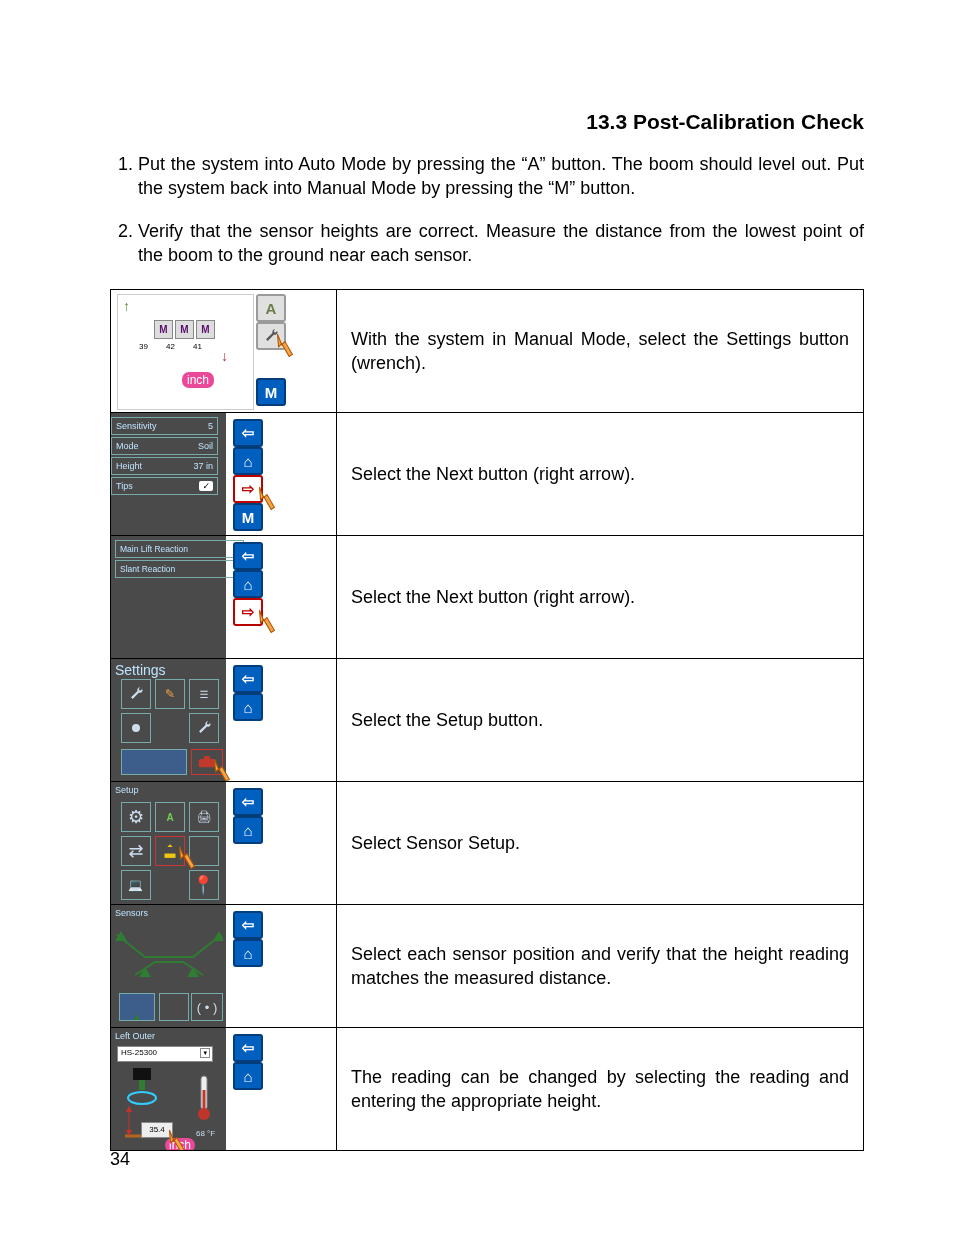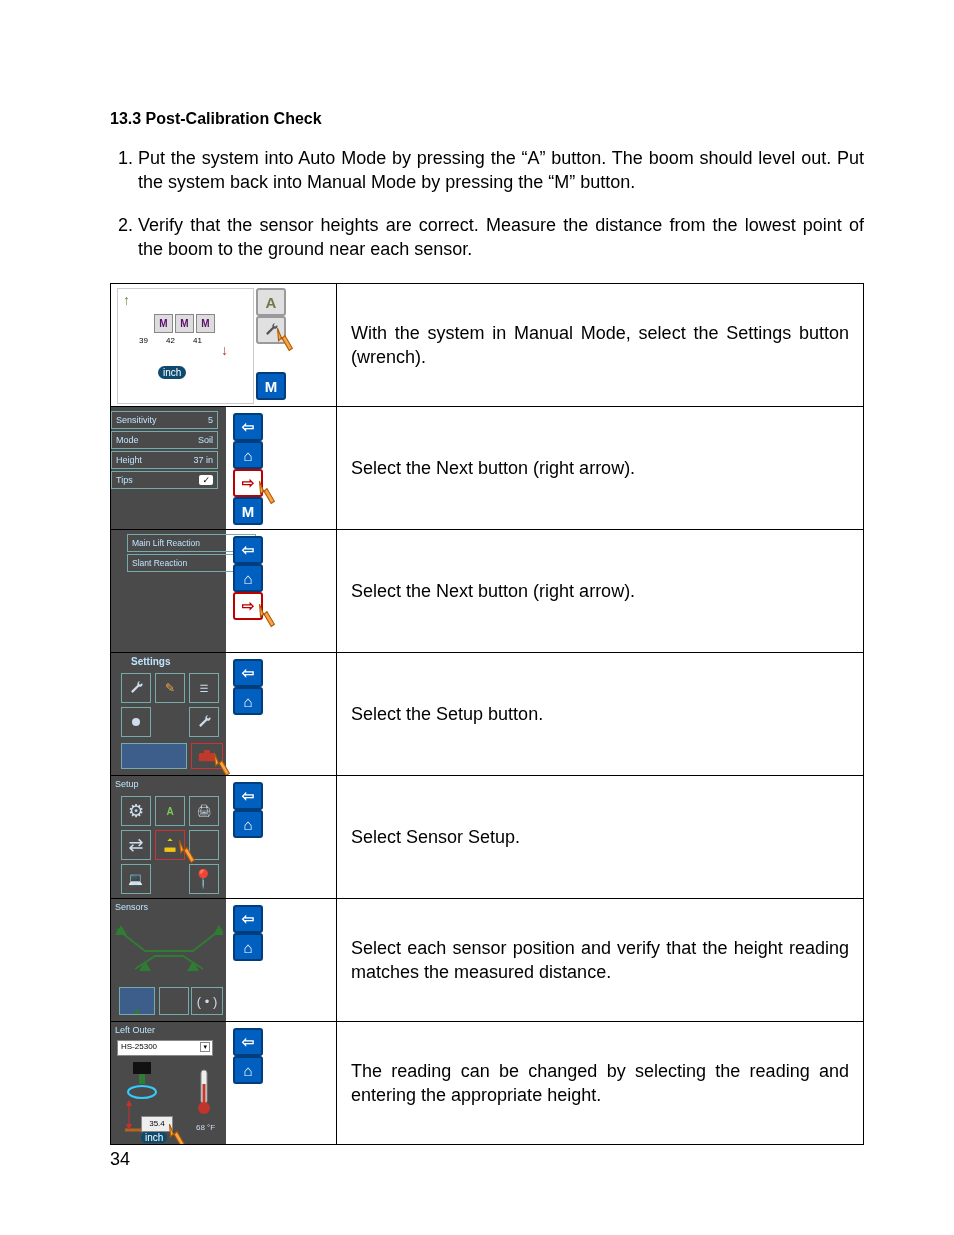--- a/index.html
+++ b/index.html
@@ -9,24 +9,25 @@
     height: 1235px;
     box-sizing: border-box;
     padding: 110px 90px 40px 110px;
     font-family: "Gill Sans", "Gill Sans MT", "Segoe UI", Arial, sans-serif;
     font-size: 18px;
     color: #000;
     background: #fff;
     position: relative;
   }
   h2.section {
-    font-size: 16px;
+    font-size: 21px;
     font-weight: bold;
     margin: 0 0 18px 0;
     font-family: Arial, sans-serif;
+    text-align: right;
   }
   ol.steps {
     margin: 0 0 22px 0;
     padding-left: 28px;
   }
   ol.steps li {
     text-align: justify;
     margin-bottom: 18px;
     line-height: 1.35;
   }
@@ -92,22 +93,23 @@
   .tag {
     position:absolute;
     font-size:8px;
     color:#000;
     text-align:center;
   }
   .pill {
     position:absolute;
     padding:1px 5px;
     border-radius:7px;
-    background:#0c4a6e; color:#fff;
-    font-size:10px;
+    background:#ec4899; color:#fff;
+    font-size:12px;
+    margin-left:24px;
   }
 </style>
 </head>
 <body>
 
 <h2 class="section">13.3  Post-Calibration Check</h2>
 
 <ol class="steps">
   <li>Put the system into Auto Mode by pressing the “A” button.  The boom should level out.  Put the system back into Manual Mode by pressing the “M” button.</li>
   <li>Verify that the sensor heights are correct.  Measure the distance from the lowest point of the boom to the ground near each sensor.</li>
@@ -203,21 +205,21 @@
       </div>
     </div>
   </td>
   <td class="desc">Select the Next button (right arrow).</td>
 </tr>
 
 <tr>
   <td class="shot">
     <div class="shot-inner">
       <div class="greybox" style="left:0;top:0;width:115px;height:122px;"></div>
-      <div style="position:absolute;left:4px;top:4px;width:129px;margin-left:12px;">
+      <div style="position:absolute;left:4px;top:4px;width:129px;">
         <div style="display:flex;justify-content:space-between;border:1px solid #7aa;padding:3px 4px;margin-bottom:2px;color:#bfe4ff;font-size:8.5px;">
                 <span>Main Lift Reaction</span>
                 <span>4</span>
               </div>
         <div style="display:flex;justify-content:space-between;border:1px solid #7aa;padding:3px 4px;color:#bfe4ff;font-size:8.5px;">
                 <span>Slant Reaction</span>
                 <span>5</span>
               </div>
       </div>
       <div class="btn-sq btn-blue" style="left:122px; top:6px;">
@@ -236,21 +238,21 @@
       </div>
     </div>
   </td>
   <td class="desc">Select the Next button (right arrow).</td>
 </tr>
 
 <tr>
   <td class="shot">
     <div class="shot-inner">
       <div class="greybox" style="left:0;top:0;width:115px;height:122px;"></div>
-      <span style="position:absolute;left:20px;top:3px;color:#bfe4ff;font-size:10px;font-weight:bold;">Settings</span>
+      <span style="position:absolute;left:4px;top:3px;color:#bfe4ff;font-size:14px;">Settings</span>
 
       <div style="position:absolute;left:10px;top:20px;display:grid;grid-template-columns:repeat(3,30px);grid-auto-rows:30px;gap:4px;">
         <div style="border:1px solid #7aa;display:flex;align-items:center;justify-content:center;">
                 <svg width="16" height="16" viewBox="0 0 24 24">
                   <path fill="#cde" d="M22 6a4 4 0 0 1-5.4 3.8L7 19.4 4.6 17 14.2 7.4A4 4 0 0 1 18 2l-2 3 2 2 3-2c.6.8 1 1.8 1 1z"></path>
                 </svg>
               </div>
         <div style="border:1px solid #7aa;display:flex;align-items:center;justify-content:center;">
                 <span style="color:#f4a54a;font-size:12px;">✎</span>
               </div>

